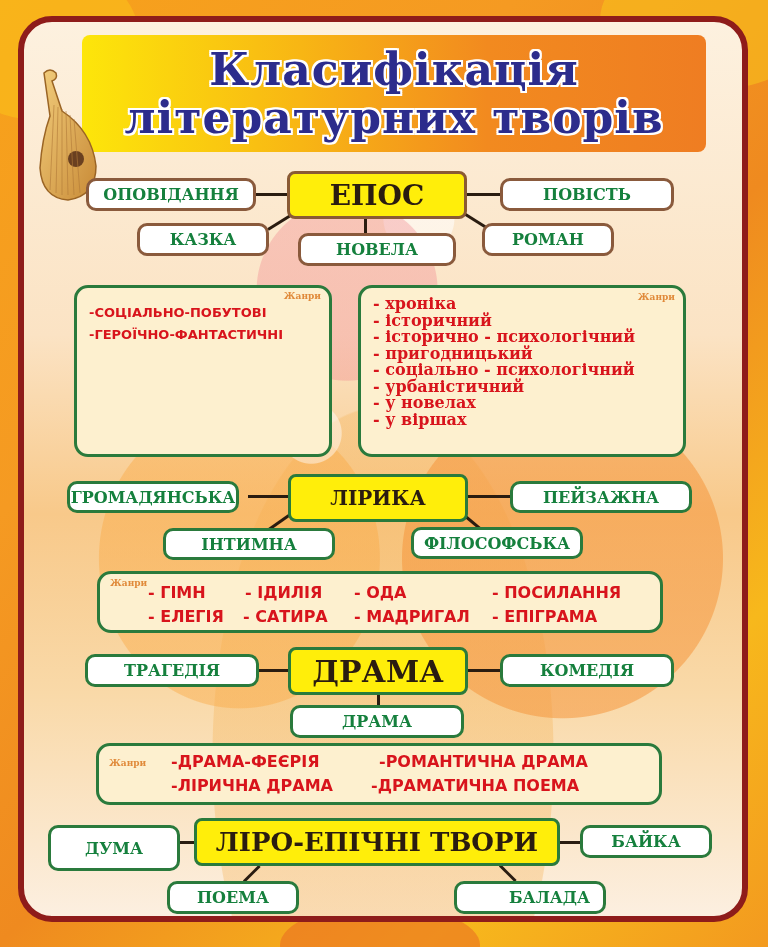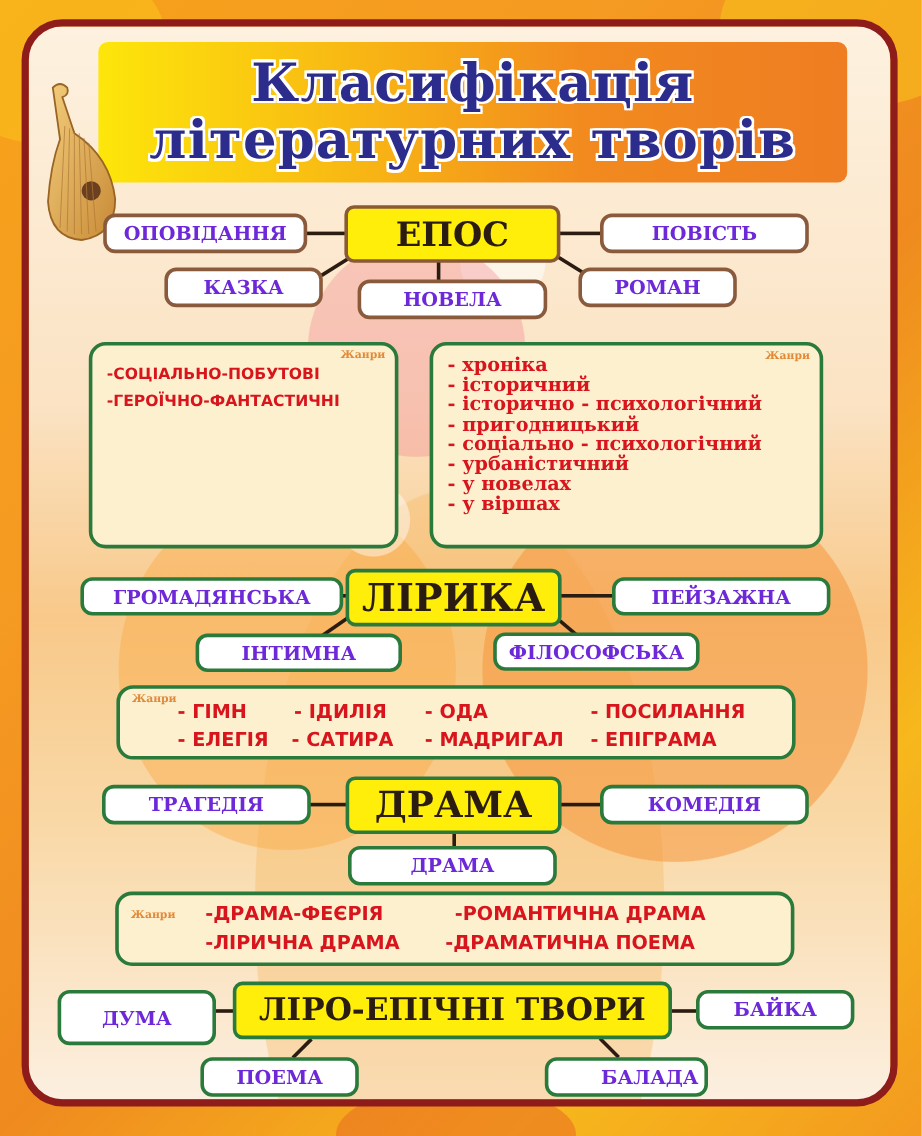--- a/index.html
+++ b/index.html
@@ -38,21 +38,21 @@
   .hub {
     position: absolute; background: #ffee0a; border-radius: 8px;
     display: flex; align-items: center; justify-content: center;
     font-weight: bold; color: #2a1c10; box-sizing: border-box;
   }
   .hub.epos { border: 3px solid #8a5a34; }
   .hub.green { border: 3px solid #2a7a3c; }
   .leaf {
     position: absolute; background: #fff; border-radius: 10px;
     display: flex; align-items: center; justify-content: center;
-    font-weight: bold; color: #6d28d9; font-size: 16px; box-sizing: border-box;
+    font-weight: bold; color: #15803d; font-size: 16px; box-sizing: border-box;
   }
   .leaf.brown { border: 3px solid #8a5a3c; }
   .leaf.green { border: 3px solid #2a7a3c; }
   .panel {
     position: absolute; background: #fdf0cf; border: 3px solid #2a7a3c; border-radius: 14px;
     box-sizing: border-box; color: #d8141c; font-weight: bold;
   }
   .genre-tag { position: absolute; font-size: 9px; color: #e08a3a; font-weight: bold; }
   .line { position: absolute; background: #2a1c10; height: 3px; transform-origin: 0 50%; }
 
@@ -134,24 +134,24 @@
   <div>- урбаністичний</div>
   <div>- у новелах</div>
   <div>- у віршах</div>
 </div>
 
 <div class="line" style="left:248px;top:495px;width:42px;"></div>
 <div class="line" style="left:466px;top:495px;width:46px;"></div>
 <div class="line" style="left:266px;top:530px;width:30px;transform:rotate(-35deg);"></div>
 <div class="line" style="left:462px;top:512px;width:26px;transform:rotate(40deg);"></div>
 
-<div class="hub green" style="left:288px;top:474px;width:180px;height:48px;font-size:32px;">
+<div class="hub green" style="left:288px;top:474px;width:180px;height:48px;font-size:20px;">
   <span>ЛІРИКА</span>
 </div>
-<div class="leaf green" style="left:67px;top:481px;width:219px;height:32px;">
+<div class="leaf green" style="left:67px;top:481px;width:172px;height:32px;">
     <span>ГРОМАДЯНСЬКА</span>
   </div>
 <div class="leaf green" style="left:163px;top:528px;width:172px;height:32px;">
     <span>ІНТИМНА</span>
   </div>
 <div class="leaf green" style="left:510px;top:481px;width:182px;height:32px;">
     <span>ПЕЙЗАЖНА</span>
   </div>
 <div class="leaf green" style="left:411px;top:527px;width:172px;height:32px;">
     <span>ФІЛОСОФСЬКА</span>
@@ -204,15 +204,15 @@
 </div>
 <div class="leaf green" style="left:48px;top:825px;width:132px;height:46px;">
     <span>ДУМА</span>
   </div>
 <div class="leaf green" style="left:580px;top:825px;width:132px;height:33px;">
     <span>БАЙКА</span>
   </div>
 <div class="leaf green" style="left:167px;top:881px;width:132px;height:33px;">
     <span>ПОЕМА</span>
   </div>
-<div class="leaf green" style="left:454px;top:881px;width:136px;height:33px;padding-left:39px;">
+<div class="leaf green" style="left:454px;top:881px;width:152px;height:33px;padding-left:39px;">
     <span>БАЛАДА</span>
   </div>
 
 </body></html>

